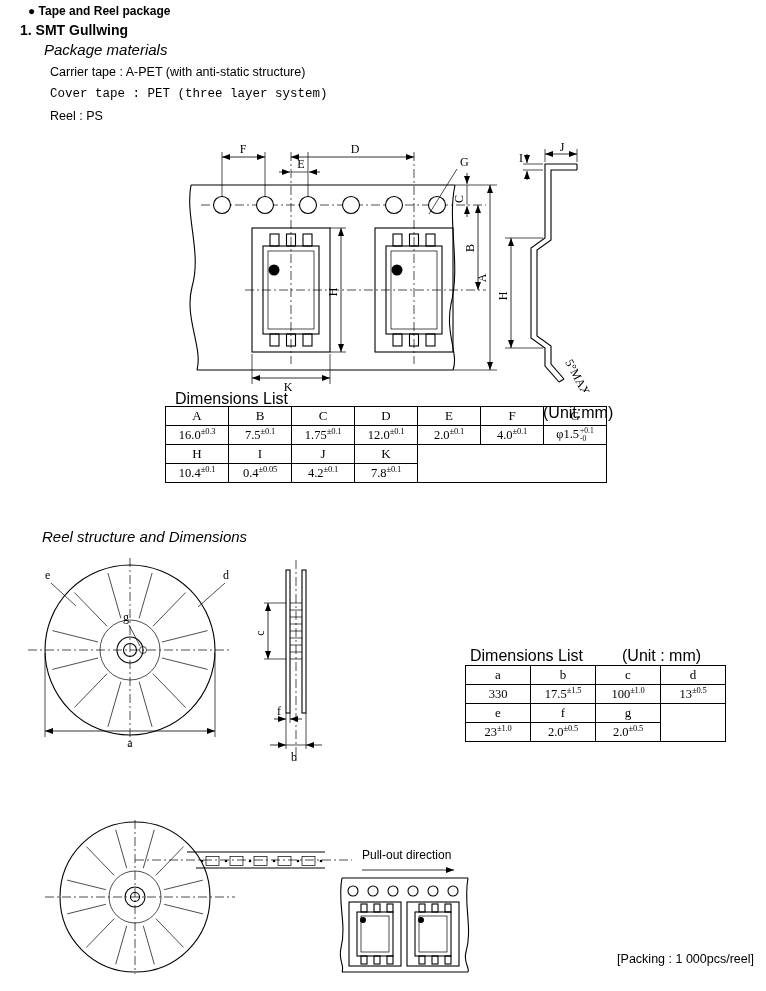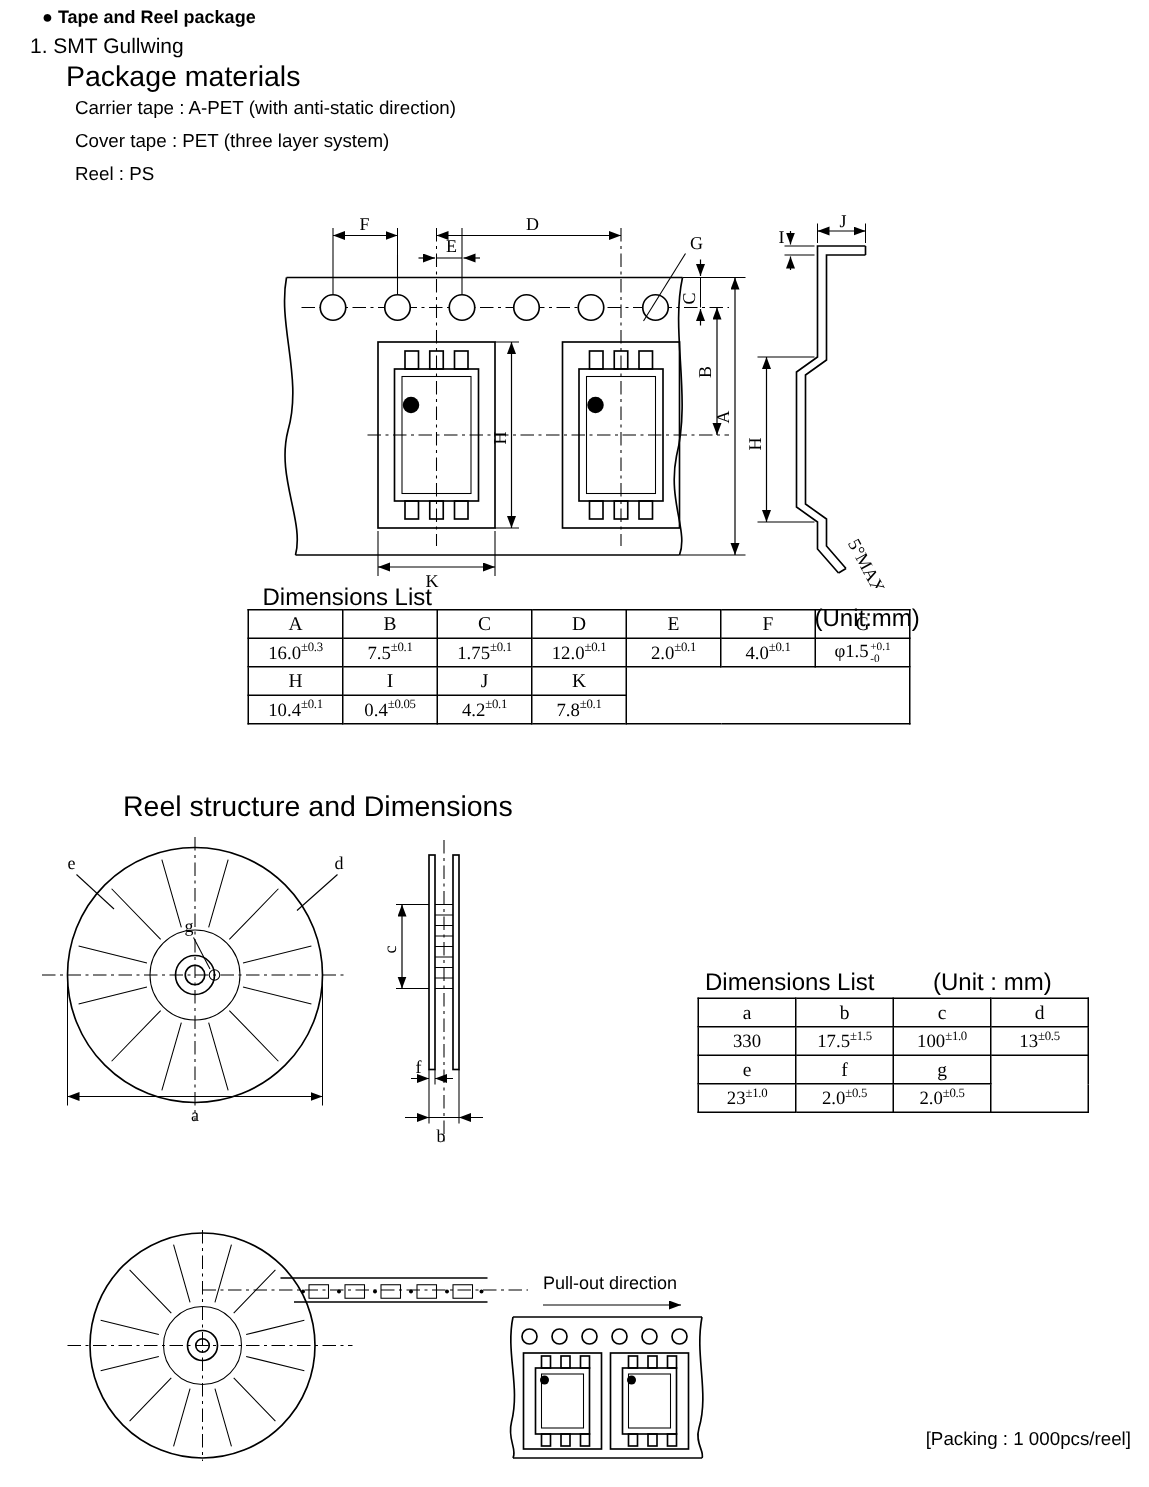--- a/index.html
+++ b/index.html
@@ -1,22 +1,22 @@
 <!DOCTYPE html>
 <html><head>
 <meta charset="utf-8">
 <style>
   * { margin:0; padding:0; box-sizing:border-box; }
   html,body { background:#fff; }
   .page { position:relative; width:766px; height:991px; background:#fff;
           font-family:"Liberation Sans",sans-serif; color:#000; overflow:hidden; }
   .abs { position:absolute; }
   .title    { font-size:12px; font-weight:bold; }
-  .subtitle { font-size:14px; font-weight:normal; }
-  .sechead  { font-size:19px; }
+  .subtitle { font-size:14px; font-weight:bold; }
+  .sechead  { font-size:15px;font-style:italic; }
   .matline  { font-size:12.5px; }
   .caption  { font-size:16px; }
   .packing  { font-size:12.5px; }
   table.dims { border-collapse:collapse; font-family:"Liberation Serif",serif;
                font-size:12.5px; table-layout:fixed; }
   table.dims td { border:1px solid #000; text-align:center; height:19px; padding:0 1px;
                   overflow:hidden; white-space:nowrap; }
   table.dims td.hd { font-size:13px; }
   .tol  { font-size:8.5px; vertical-align:super; letter-spacing:-0.2px;margin-top:40px; }
   .stack{ display:inline-flex; flex-direction:column; font-size:7.5px; line-height:1.05;
@@ -32,22 +32,22 @@
 <body>
 
 <div class="page">
 
   <div class="title abs" style="left:28px; top:4px;">
     <span>●</span>
     <span>Tape and Reel package</span>
   </div>
   <div class="subtitle abs" style="left:20px; top:22px;">1. SMT Gullwing</div>
   <div class="sechead abs" style="left:44px; top:41px;">Package materials</div>
-  <div class="matline abs" style="left:50px; top:65px;">Carrier tape : A-PET (with anti-static direction)</div>
-  <div class="matline abs" style="left:50px; top:87px;">Cover tape : PET (three layer system)</div>
+  <div class="matline abs" style="left:50px; top:65px;">Carrier tape : A-PET (with anti-static structure)</div>
+  <div class="matline abs" style="left:50px; top:87px;font-family:Liberation Mono, monospace;">Cover tape : PET (three layer system)</div>
   <div class="matline abs" style="left:50px; top:109px;">Reel : PS</div>
 
   <svg class="abs" style="left:145px; top:142px;" width="470" height="250" viewBox="0 0 470 250">
     <defs>
       <marker id="ar1" markerWidth="9" markerHeight="8" refX="8" refY="3" orient="auto-start-reverse" markerUnits="userSpaceOnUse">
         <path d="M0,0 L8,3 L0,6 Z" fill="#000"></path>
       </marker>
     </defs>
     <g>
       <path class="dline" d="M46,43 H310"></path>
@@ -183,21 +183,21 @@
       </tr>
       <tr>
         <td><span>10.4</span><span class="tol">±0.1</span></td>
         <td><span>0.4</span><span class="tol">±0.05</span></td>
         <td><span>4.2</span><span class="tol">±0.1</span></td>
         <td><span>7.8</span><span class="tol">±0.1</span></td>
       </tr>
     </tbody>
   </table>
 
-  <div class="sechead abs" style="left:42px; top:528px;margin-left:40px;">Reel structure and Dimensions</div>
+  <div class="sechead abs" style="left:42px; top:528px;">Reel structure and Dimensions</div>
 
   <svg class="abs" style="left:20px; top:555px;" width="340" height="230" viewBox="0 0 340 230">
     <defs>
       <marker id="ar2" markerWidth="9" markerHeight="8" refX="8" refY="3" orient="auto-start-reverse" markerUnits="userSpaceOnUse">
         <path d="M0,0 L8,3 L0,6 Z" fill="#000"></path>
       </marker>
     </defs>
     <path class="cl" d="M8,95 H212"></path>
     <path class="cl" d="M110,3 V192"></path>
     <circle class="dline" cx="110" cy="95" r="85"></circle>

